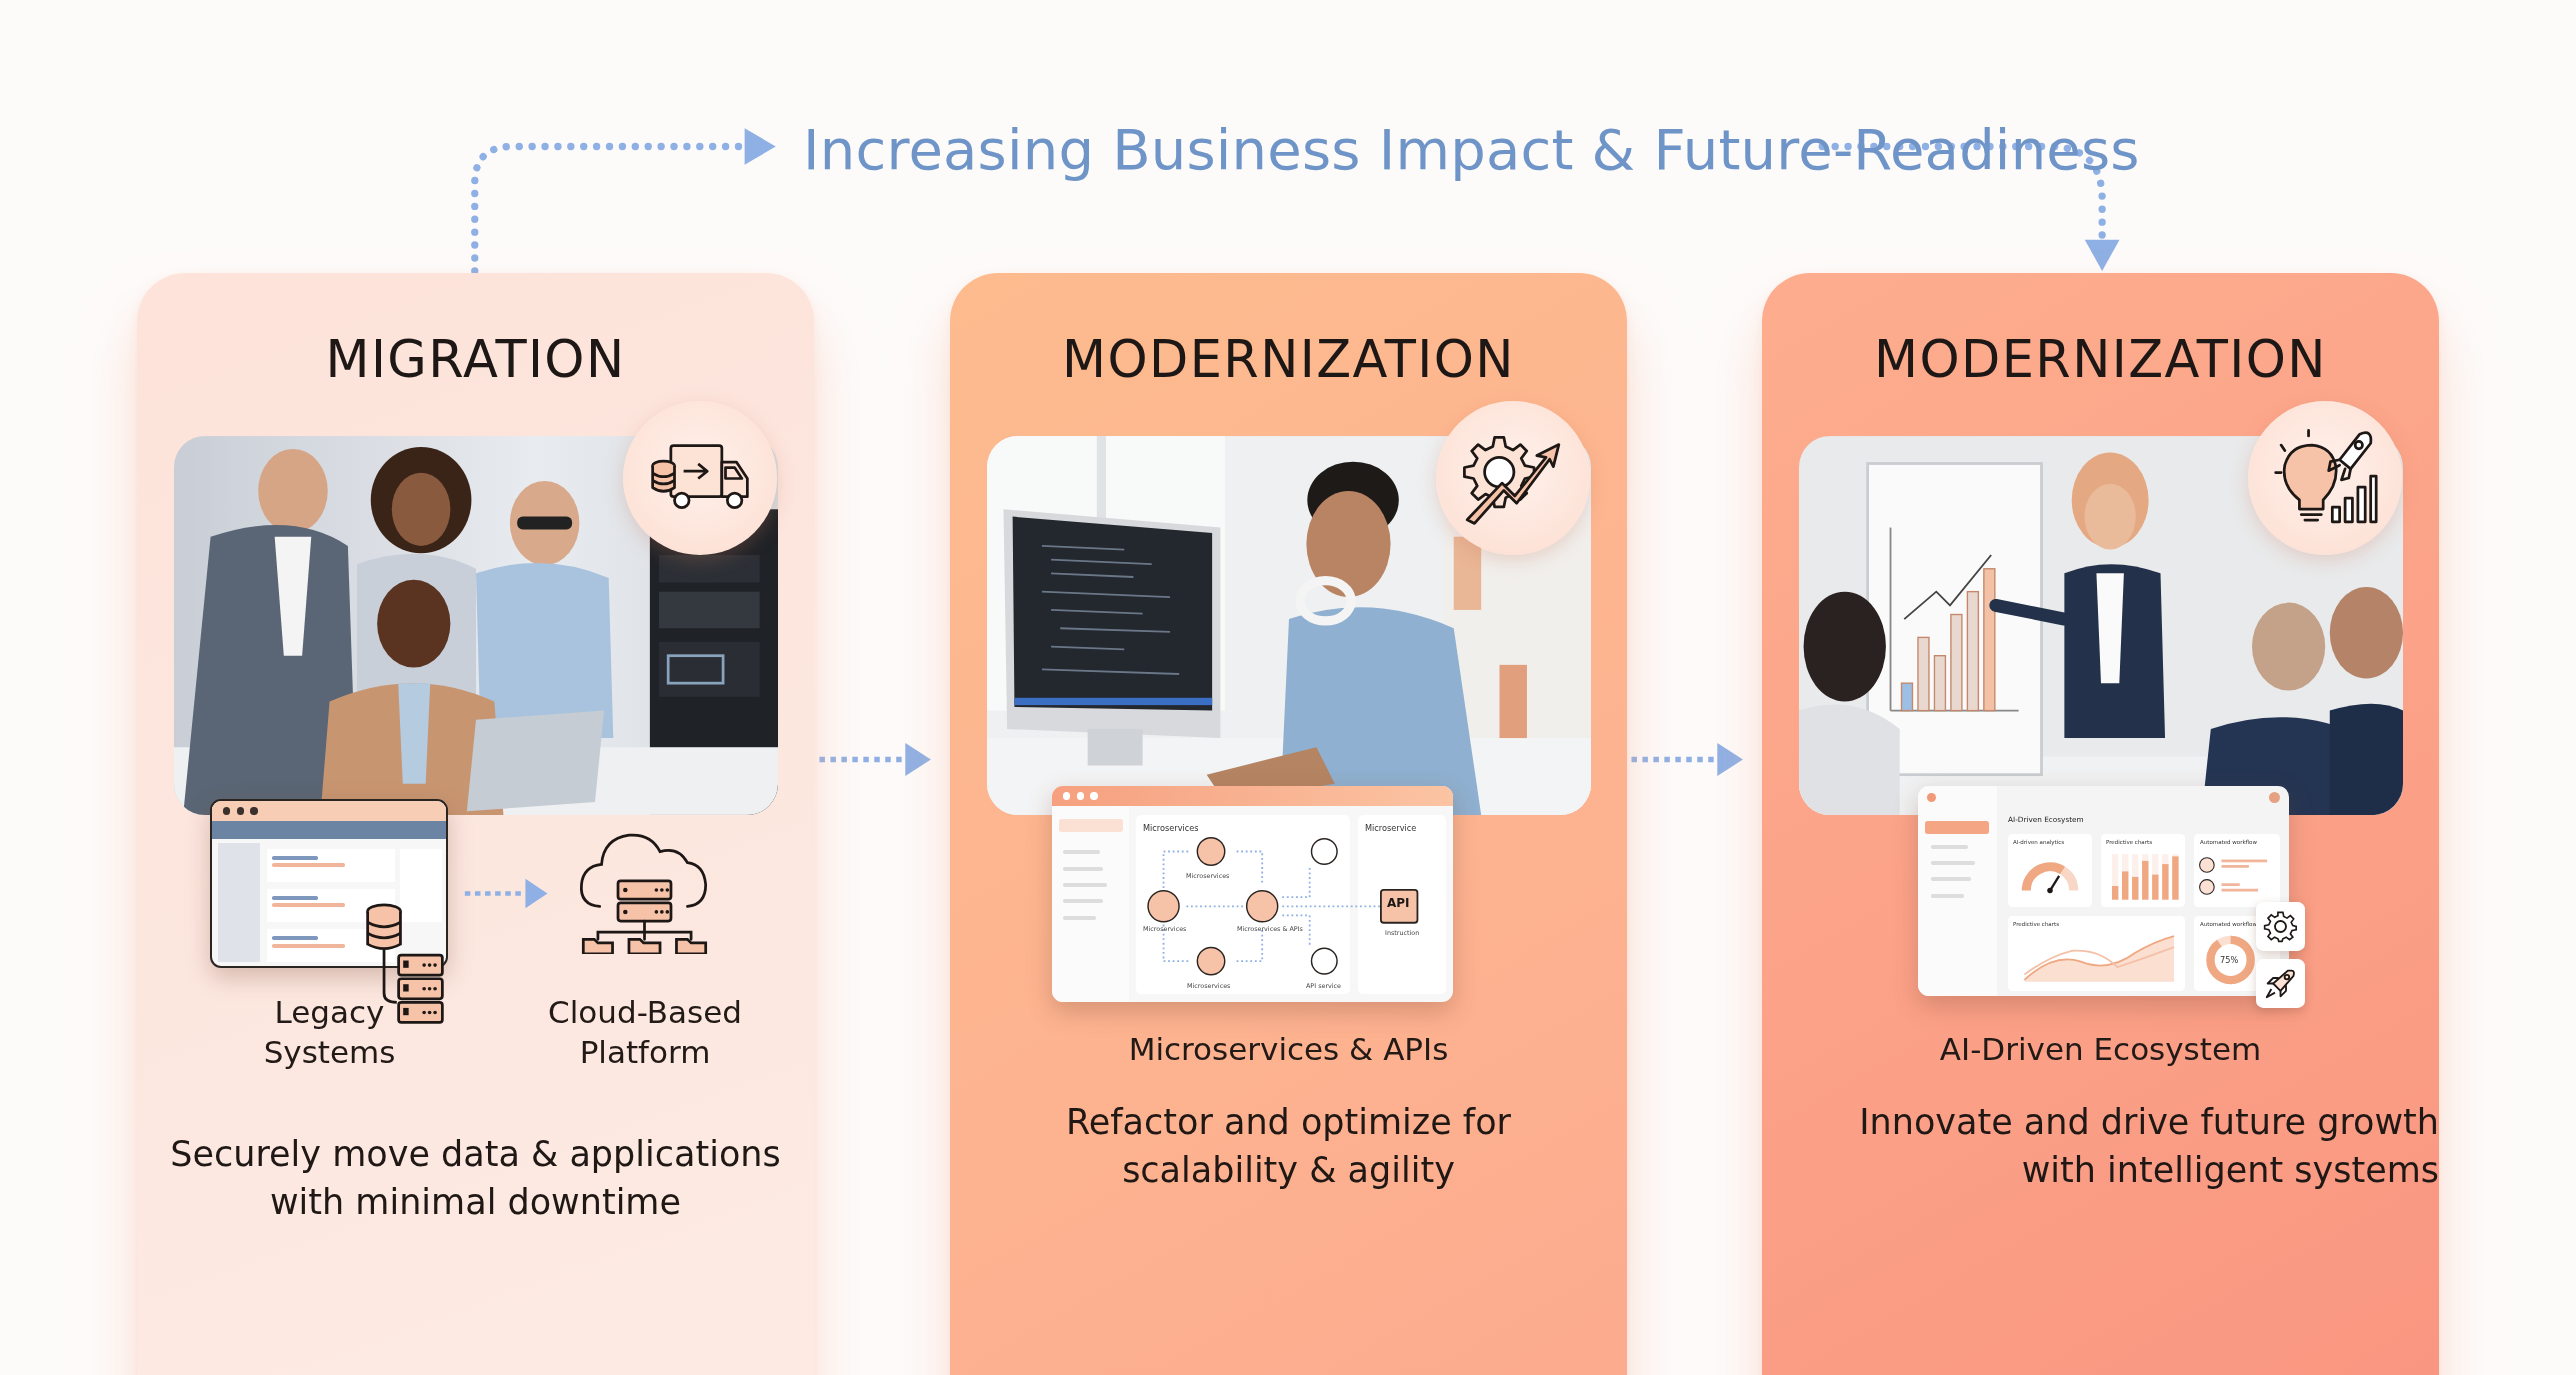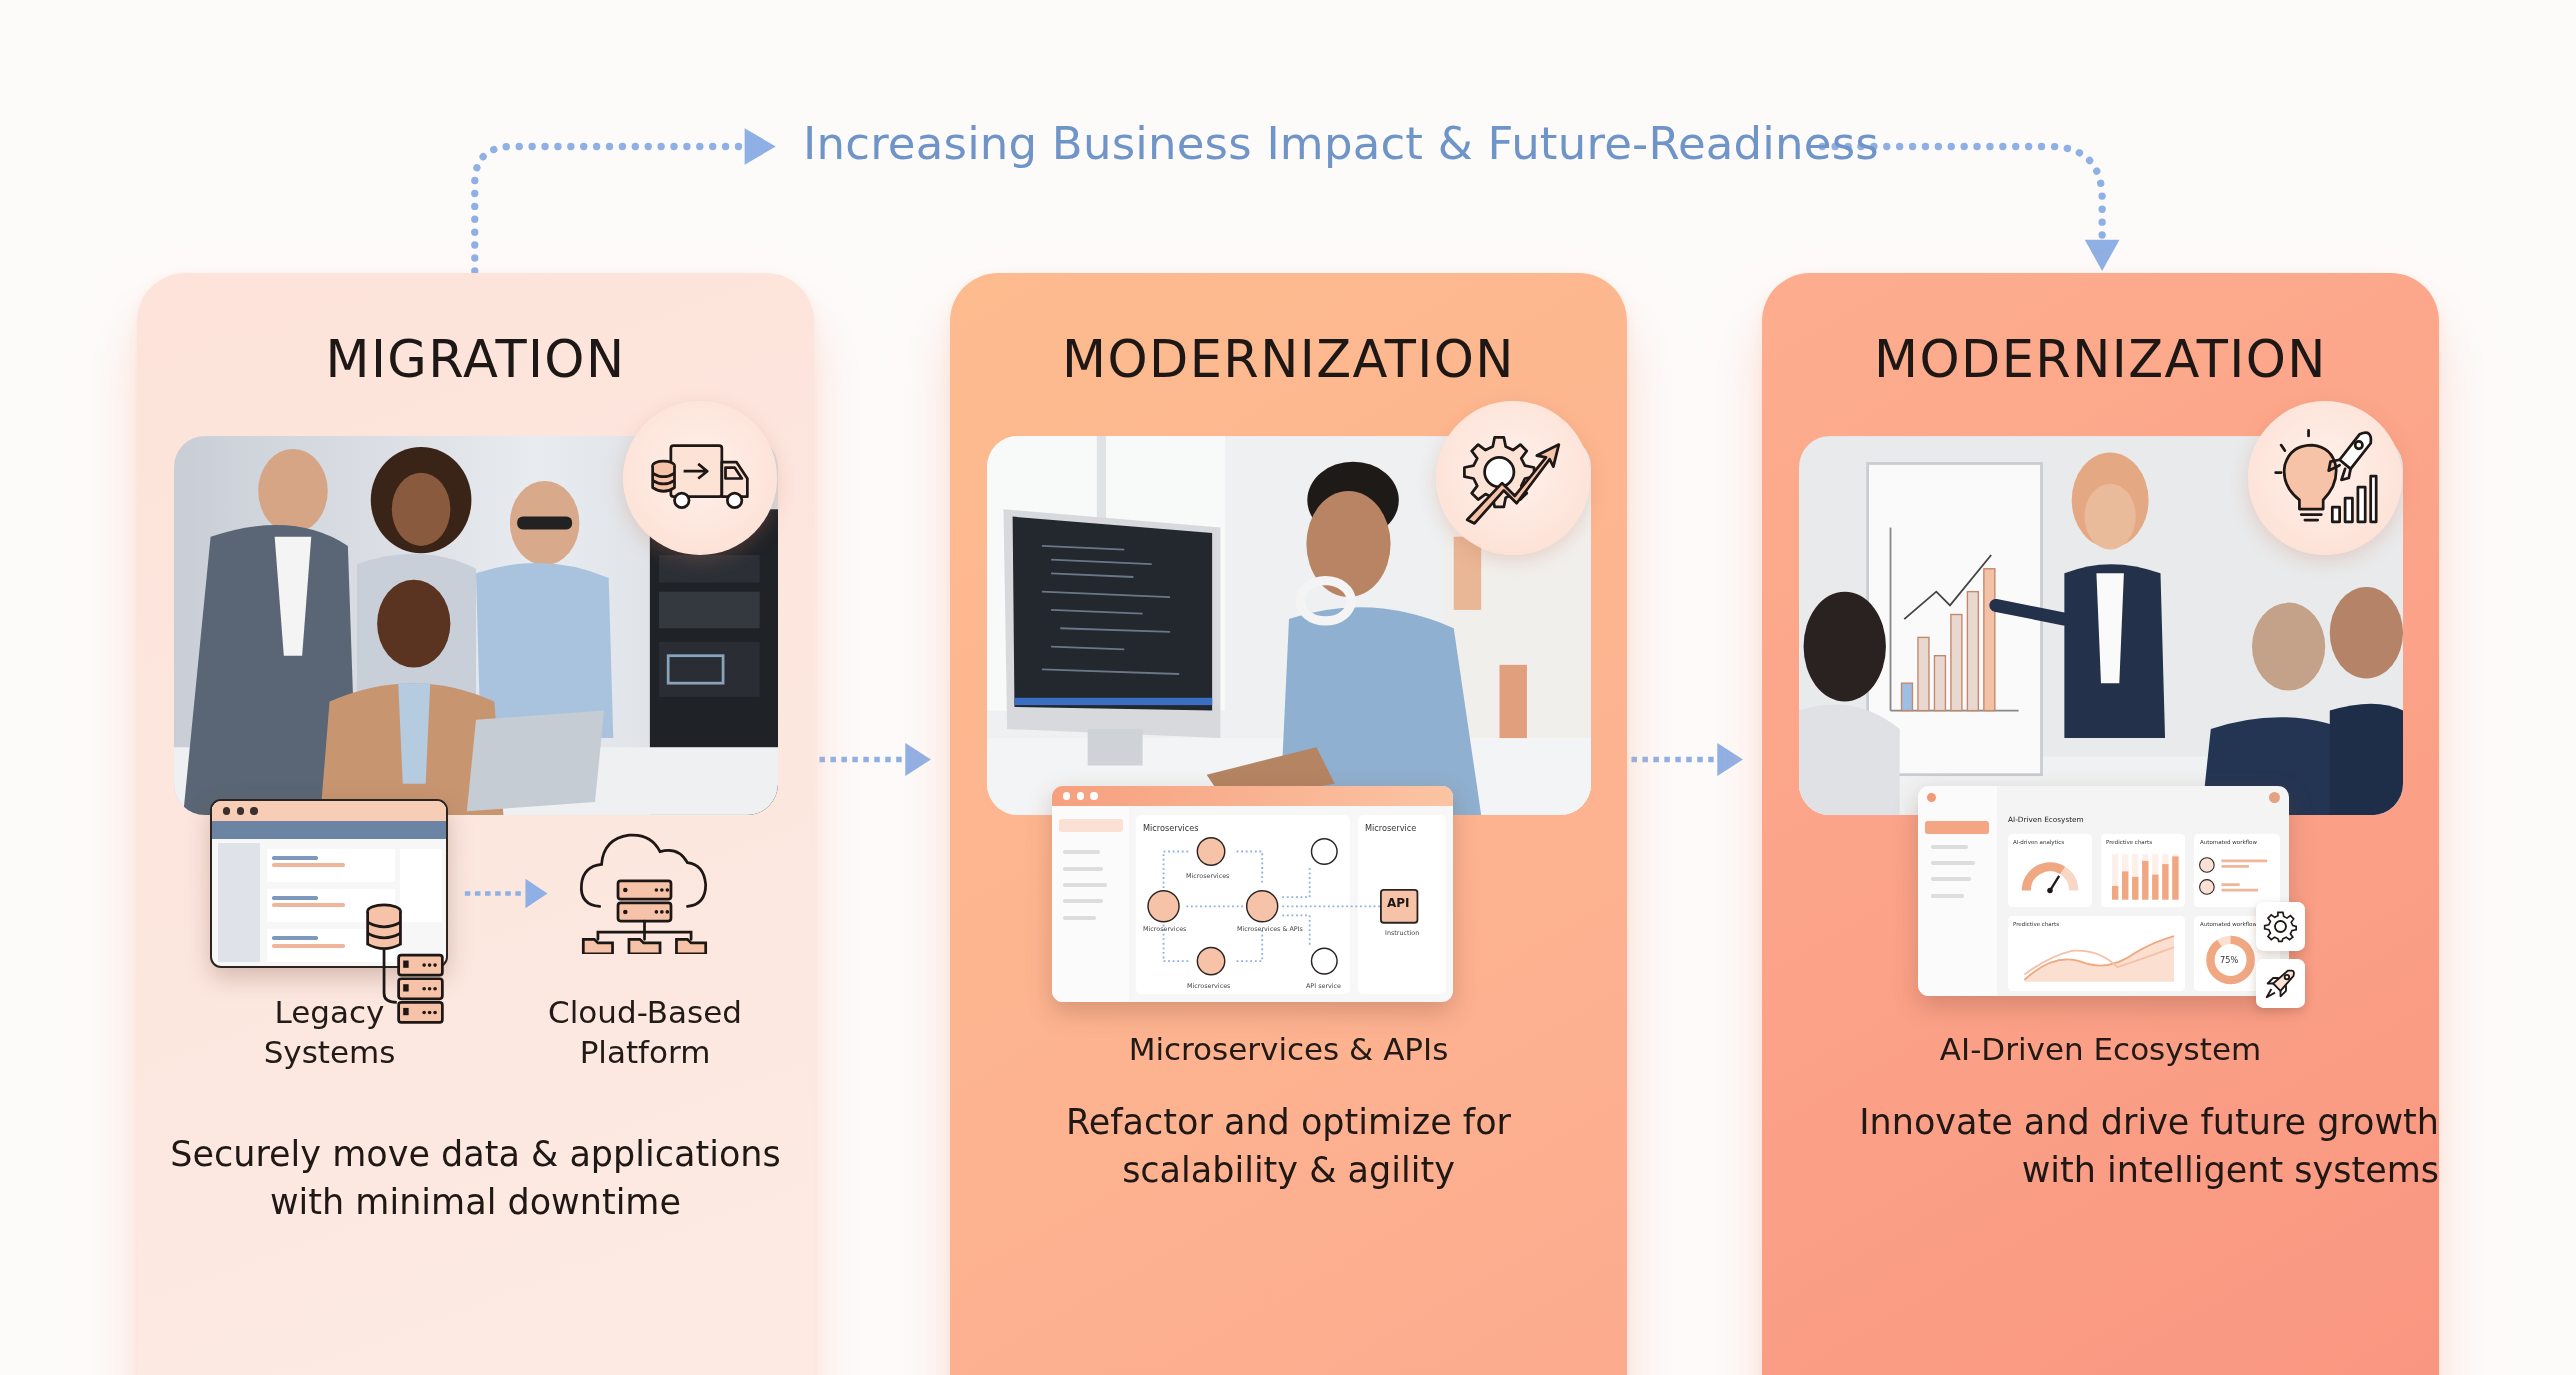--- a/index.html
+++ b/index.html
@@ -9,21 +9,21 @@
     font-family: "DejaVu Sans", sans-serif;
     position: relative;
     color: #1c1715;
   }
   .abs { position: absolute; }
 
   
   #flow-svg { position: absolute; left: 0; top: 0; width: 2576px; height: 293px; pointer-events: none; }
   .flow-title {
     position: absolute; left: 803px; top: 117px; width: 988px;
-    font-size: 45px; color: #6f95c8; letter-spacing: 0.2px; white-space: nowrap;
+    font-size: 56px; color: #6f95c8; letter-spacing: 0.2px; white-space: nowrap;
     font-family: "DejaVu Sans", sans-serif; font-weight: 400;
   }
 
   
   .card {
     position: absolute; top: 273px; width: 677px; height: 1242px;
     border-radius: 48px;
     box-shadow: 0 37px 55px rgba(250, 170, 140, 0.35), 0 3.7px 9.1px rgba(240,160,130,0.15);
   }
   #card-migration { left: 137px; background: linear-gradient(160deg, #fde3da 0%, #fce8e0 60%, #fdebe4 100%); }

